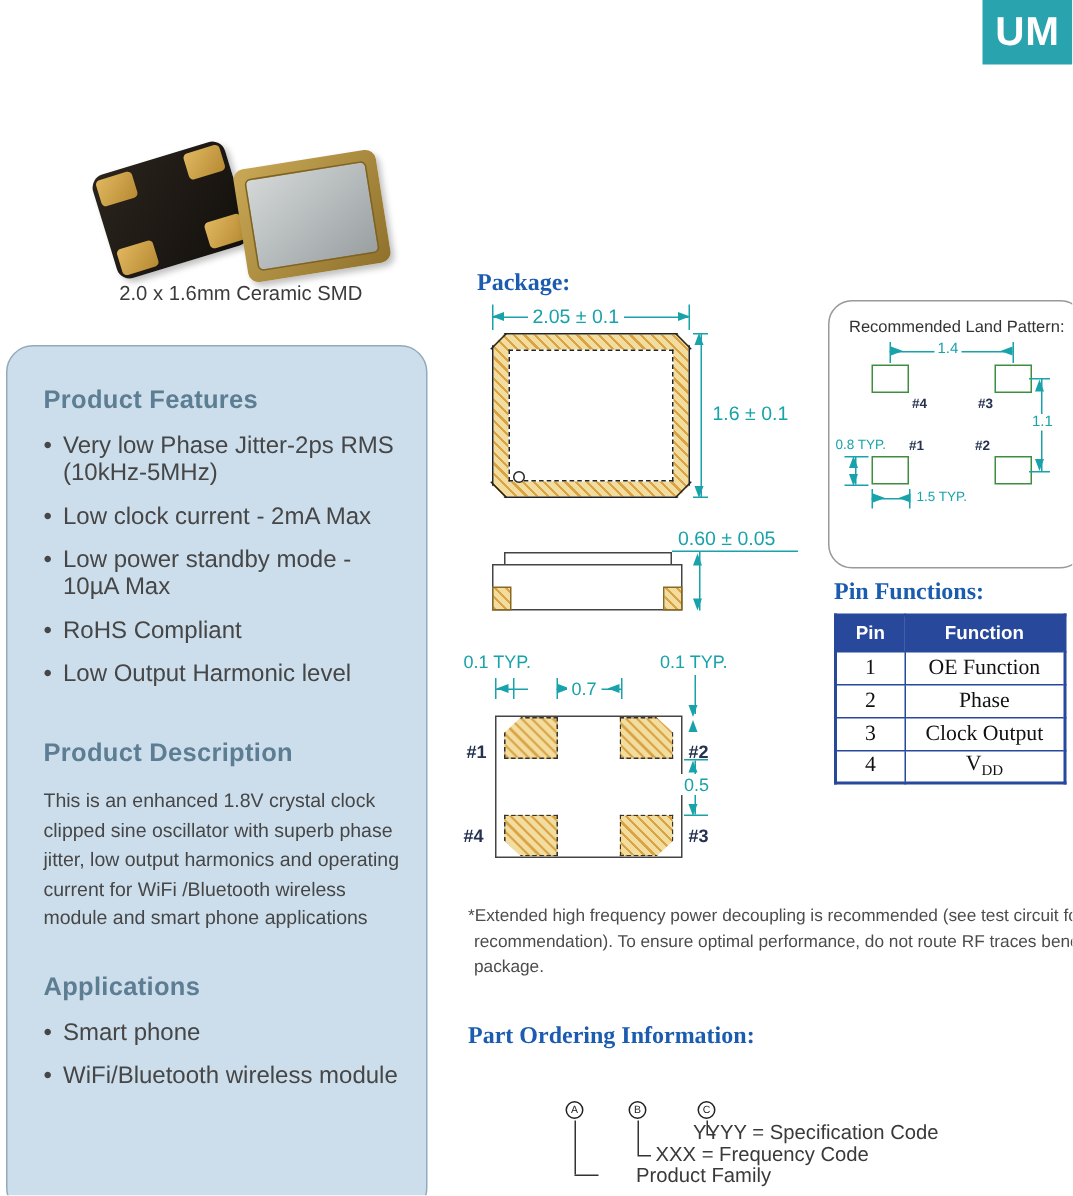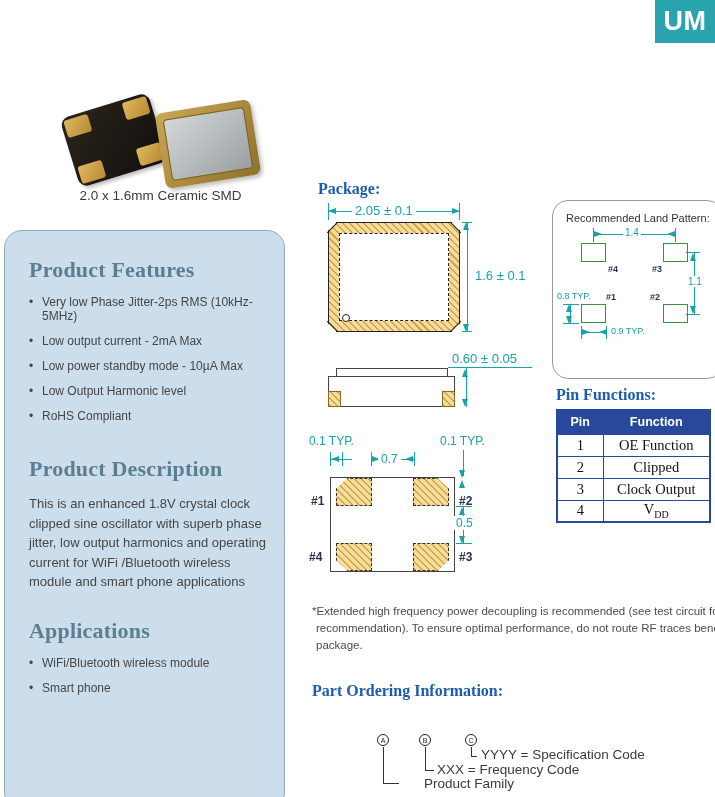--- a/index.html
+++ b/index.html
@@ -33,23 +33,23 @@
   .chip-gold{position:absolute;left:160px;top:106px;width:96px;height:76px;border-radius:7px;
        background:linear-gradient(135deg,#c9a855,#8f712c);transform:rotate(-9deg);box-shadow:2px 3px 4px rgba(0,0,0,.25);}
   .chip-gold .lid{position:absolute;left:7px;top:7px;right:7px;bottom:7px;border-radius:4px;
        background:linear-gradient(145deg,#d3d7d8,#9aa0a2);border:1px solid #7c6325;}
   .photo-caption{position:absolute;left:58px;top:188px;width:205px;text-align:center;
        font-size:13.5px;color:#3b3b3b;}
 
   
   .panel{position:absolute;left:4px;top:230px;width:281px;height:580px;background:#ccdeec;
        border:1px solid #93aabb;border-radius:18px;padding:26px 16px 10px 24px;}
-  .panel h2{font-size:22px;font-weight:bold;color:#5d7d92;margin-bottom:12px;letter-spacing:.2px;font-family:Liberation Serif, serif;}
+  .panel h2{font-size:17px;font-weight:bold;color:#5d7d92;margin-bottom:12px;letter-spacing:.2px;}
   .panel ul{list-style:none;}
-  .panel li{font-size:12px;color:var(--body-text);margin-bottom:11px;padding-left:13px;position:relative;}
+  .panel li{font-size:16px;color:var(--body-text);margin-bottom:11px;padding-left:13px;position:relative;}
   .panel li::before{content:"•";position:absolute;left:0;top:0;color:var(--body-text);}
   .panel p{font-size:13px;color:var(--body-text);line-height:1.5;}
   .gap1{height:22px;} .gap2{height:26px;}
 
   
   .hline{position:absolute;height:0;border-top:1px solid var(--teal);}
   .vline{position:absolute;width:0;border-left:1px solid var(--teal);}
   .bhline{position:absolute;height:0;border-top:1px solid #333;}
   .bvline{position:absolute;width:0;border-left:1px solid #333;}
   .arr{position:absolute;width:0;height:0;border:solid transparent;}
@@ -130,33 +130,33 @@
   </div>
   <div class="chip-gold">
     <div class="lid"></div>
   </div>
   <div class="photo-caption">2.0 x 1.6mm Ceramic SMD</div>
 
   <div class="panel">
     <h2>Product Features</h2>
     <ul>
       <li>Very low Phase Jitter-2ps RMS (10kHz-5MHz)</li>
-      <li>Low output current - 2mA Max</li>
+      <li>Low clock current - 2mA Max</li>
       <li>Low power standby mode - 10µA Max</li>
+      <li>RoHS Compliant</li>
       <li>Low Output Harmonic level</li>
-      <li>RoHS Compliant</li>
     </ul>
     <div class="gap1"></div>
     <h2>Product Description</h2>
     <p>This is an enhanced 1.8V crystal clock clipped sine oscillator with superb phase jitter, low output harmonics and operating current for WiFi /Bluetooth wireless module and smart phone applications</p>
     <div class="gap2"></div>
     <h2>Applications</h2>
     <ul>
+      <li>Smart phone</li>
       <li>WiFi/Bluetooth wireless module</li>
-      <li>Smart phone</li>
     </ul>
   </div>
 
   <div class="sec-title" style="left:318px;top:180px;">Package:</div>
 
   <div class="pkg-top hatch">
     <div class="pkg-top-inner"></div>
     <div class="notch" style="left:-6px;top:-6px;"></div>
     <div class="notch" style="right:-6px;top:-6px;"></div>
     <div class="notch" style="left:-6px;bottom:-6px;"></div>
@@ -254,39 +254,39 @@
     <div class="hline" style="left:10px;top:122px;width:16px;"></div>
     <div class="vline" style="left:17px;top:103px;height:19px;"></div>
     <div class="arr u" style="left:13px;top:103px;"></div>
     <div class="arr d" style="left:13px;top:115px;"></div>
 
     <div class="vline" style="left:28px;top:125px;height:13px;"></div>
     <div class="vline" style="left:53px;top:125px;height:13px;"></div>
     <div class="hline" style="left:28px;top:131px;width:25px;"></div>
     <div class="arr r" style="left:29px;top:128px;"></div>
     <div class="arr l" style="left:46px;top:128px;"></div>
-    <div class="dlabel" style="left:56px;top:125px;font-size:9px;">0.9  TYP.</div>
+    <div class="dlabel" style="left:56px;top:125px;font-size:9px;">1.5  TYP.</div>
   </div>
 
   <div class="sec-title" style="left:556px;top:386px;">Pin Functions:</div>
   <table class="pin-table">
     <thead>
       <tr>
         <th class="col-pin">Pin</th>
         <th>Function</th>
       </tr>
     </thead>
     <tbody>
       <tr>
         <td>1</td>
         <td>OE Function</td>
       </tr>
       <tr>
         <td>2</td>
-        <td>Clipped</td>
+        <td>Phase</td>
       </tr>
       <tr>
         <td>3</td>
         <td>Clock Output</td>
       </tr>
       <tr>
         <td>4</td>
         <td><span>V</span><sub>DD</sub></td>
       </tr>
     </tbody>
@@ -302,17 +302,17 @@
   <div class="marker" style="left:377px;top:734px;">A</div>
   <div class="marker" style="left:419px;top:734px;">B</div>
   <div class="marker" style="left:465px;top:734px;">C</div>
 
   <div class="bvline" style="left:383px;top:747px;height:36px;"></div>
   <div class="bhline" style="left:383px;top:783px;width:16px;"></div>
   <div class="bvline" style="left:425px;top:747px;height:23px;"></div>
   <div class="bhline" style="left:425px;top:770px;width:9px;"></div>
   <div class="bvline" style="left:471px;top:747px;height:9px;"></div>
   <div class="bhline" style="left:471px;top:756px;width:6px;"></div>
-  <div class="legend-lab" style="left:481px;top:747px;">YYYY = Specification Code</div>
+  <div class="legend-lab" style="left:462px;top:747px;">YYYY = Specification Code</div>
   <div class="legend-lab" style="left:437px;top:762px;">XXX = Frequency Code</div>
   <div class="legend-lab" style="left:424px;top:776px;">Product Family</div>
 
 </div>
 
 </body></html>

